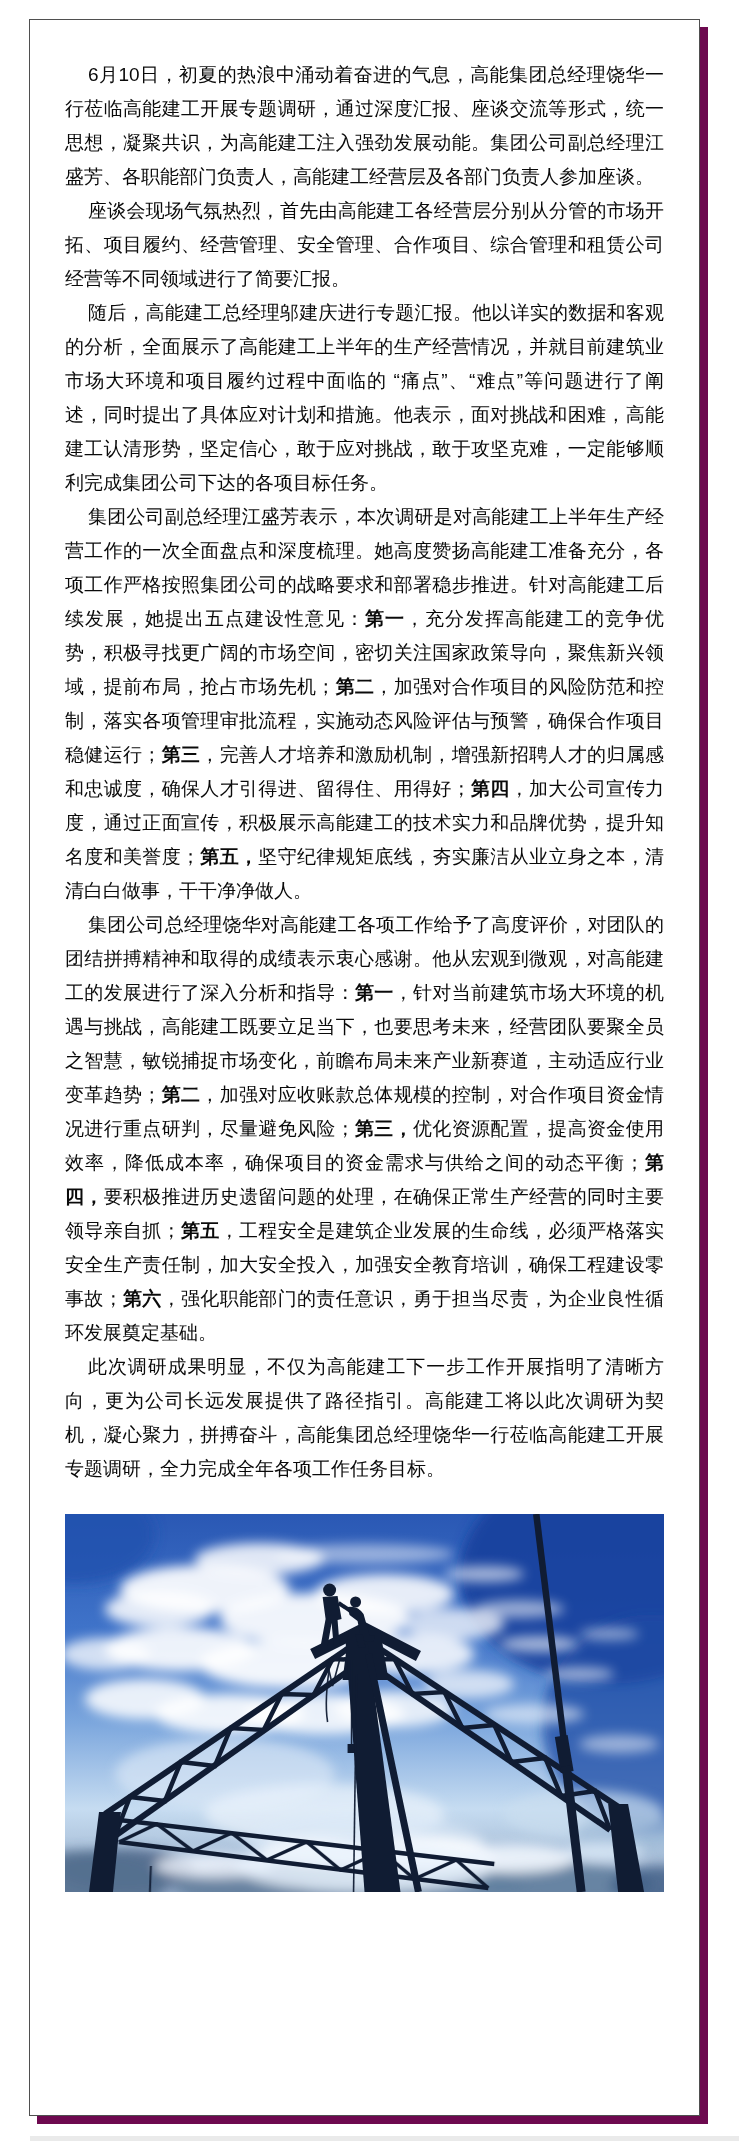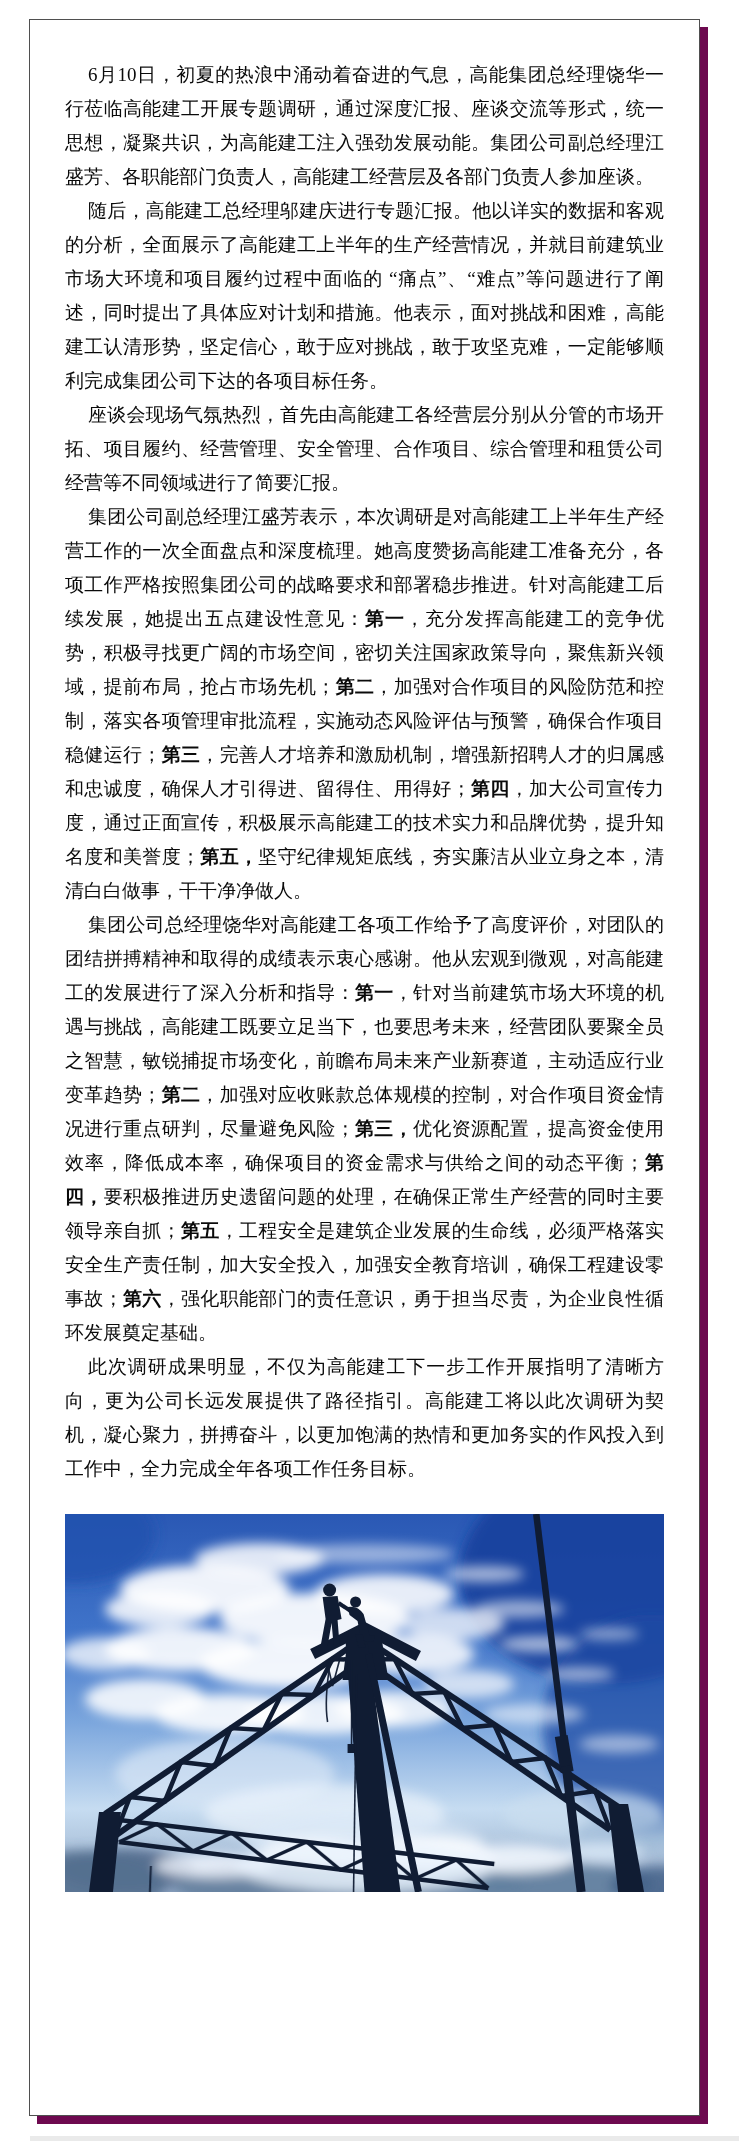--- a/index.html
+++ b/index.html
@@ -13,44 +13,43 @@
     box-sizing:border-box;background:var(--card-bg,#ffffff);
     border:1px solid var(--card-border,#4f4f4f);
     box-shadow:8px 8px 0 0 var(--card-shadow,#6d094f);
     padding:38px 35px 0 35px;overflow:hidden;
   }
   .article-body{width:599px;}
   .para{
     margin:0;font-size:19px;line-height:34px;color:#0a0a0a;
     text-indent:23px;text-align:justify;text-justify:inter-ideograph;
     word-break:break-all;
-    font-family:Liberation Serif, serif;
   }
   .para strong{font-weight:700;}
   .photo-figure{margin:28px 0 0 0;width:599px;height:378px;}
   .photo-figure svg{display:block;width:100%;height:100%;}
   .bottom-strip{
     position:absolute;left:30px;top:2136px;width:709px;height:5px;
     background:var(--strip,#eaeaea);
   }
 </style>
 </head>
 <body>
 
 <div class="page">
 
   <div class="article-card">
 
     <div class="article-body">
         <p class="para"><span>6月10日，初夏的热浪中涌动着奋进的气息，高能集团总经理饶华一行莅临高能建工开展专题调研，通过深度汇报、座谈交流等形式，统一思想，凝聚共识，为高能建工注入强劲发展动能。集团公司副总经理江盛芳、各职能部门负责人，高能建工经营层及各部门负责人参加座谈。</span></p>
+        <p class="para"><span>座谈会现场气氛热烈，首先由高能建工各经营层分别从分管的市场开拓、项目履约、经营管理、安全管理、合作项目、综合管理和租赁公司经营等不同领域进行了简要汇报。</span></p>
         <p class="para"><span>随后，高能建工总经理邬建庆进行专题汇报。他以详实的数据和客观的分析，全面展示了高能建工上半年的生产经营情况，并就目前建筑业市场大环境和项目履约过程中面临的 “痛点”、“难点”等问题进行了阐述，同时提出了具体应对计划和措施。他表示，面对挑战和困难，高能建工认清形势，坚定信心，敢于应对挑战，敢于攻坚克难，一定能够顺利完成集团公司下达的各项目标任务。</span></p>
-        <p class="para"><span>座谈会现场气氛热烈，首先由高能建工各经营层分别从分管的市场开拓、项目履约、经营管理、安全管理、合作项目、综合管理和租赁公司经营等不同领域进行了简要汇报。</span></p>
         <p class="para"><span>集团公司副总经理江盛芳表示，本次调研是对高能建工上半年生产经营工作的一次全面盘点和深度梳理。她高度赞扬高能建工准备充分，各项工作严格按照集团公司的战略要求和部署稳步推进。针对高能建工后续发展，她提出五点建设性意见：</span><strong>第一</strong><span>，充分发挥高能建工的竞争优势，积极寻找更广阔的市场空间，密切关注国家政策导向，聚焦新兴领域，提前布局，抢占市场先机；</span><strong>第二</strong><span>，加强对合作项目的风险防范和控制，落实各项管理审批流程，实施动态风险评估与预警，确保合作项目稳健运行；</span><strong>第三</strong><span>，完善人才培养和激励机制，增强新招聘人才的归属感和忠诚度，确保人才引得进、留得住、用得好；</span><strong>第四</strong><span>，加大公司宣传力度，通过正面宣传，积极展示高能建工的技术实力和品牌优势，提升知名度和美誉度；</span><strong>第五，</strong><span>坚守纪律规矩底线，夯实廉洁从业立身之本，清清白白做事，干干净净做人。</span></p>
         <p class="para"><span>集团公司总经理饶华对高能建工各项工作给予了高度评价，对团队的团结拼搏精神和取得的成绩表示衷心感谢。他从宏观到微观，对高能建工的发展进行了深入分析和指导：</span><strong>第一</strong><span>，针对当前建筑市场大环境的机遇与挑战，高能建工既要立足当下，也要思考未来，经营团队要聚全员之智慧，敏锐捕捉市场变化，前瞻布局未来产业新赛道，主动适应行业变革趋势；</span><strong>第二</strong><span>，加强对应收账款总体规模的控制，对合作项目资金情况进行重点研判，尽量避免风险；</span><strong>第三，</strong><span>优化资源配置，提高资金使用效率，降低成本率，确保项目的资金需求与供给之间的动态平衡；</span><strong>第四，</strong><span>要积极推进历史遗留问题的处理，在确保正常生产经营的同时主要领导亲自抓；</span><strong>第五</strong><span>，工程安全是建筑企业发展的生命线，必须严格落实安全生产责任制，加大安全投入，加强安全教育培训，确保工程建设零事故；</span><strong>第六</strong><span>，强化职能部门的责任意识，勇于担当尽责，为企业良性循环发展奠定基础。</span></p>
-        <p class="para"><span>此次调研成果明显，不仅为高能建工下一步工作开展指明了清晰方向，更为公司长远发展提供了路径指引。高能建工将以此次调研为契机，凝心聚力，拼搏奋斗，以更加饱满的热情和更加务实的作风投入到工作中，全力完成全年各项工作任务目标。</span></p>
+        <p class="para"><span>此次调研成果明显，不仅为高能建工下一步工作开展指明了清晰方向，更为公司长远发展提供了路径指引。高能建工将以此次调研为契机，凝心聚力，拼搏奋斗，高能集团总经理饶华一行莅临高能建工开展专题调研，全力完成全年各项工作任务目标。</span></p>
       </div>
 
     <figure class="photo-figure">
       <svg viewBox="0 0 600 378" preserveAspectRatio="none" xmlns="http://www.w3.org/2000/svg">
         <defs>
           <linearGradient id="sky" x1="0" y1="0" x2="0" y2="1">
             <stop offset="0" stop-color="#2a58b4"></stop>
             <stop offset="0.3" stop-color="#3f73c9"></stop>
             <stop offset="0.55" stop-color="#7ba6dd"></stop>
             <stop offset="0.78" stop-color="#c6dcf1"></stop>

